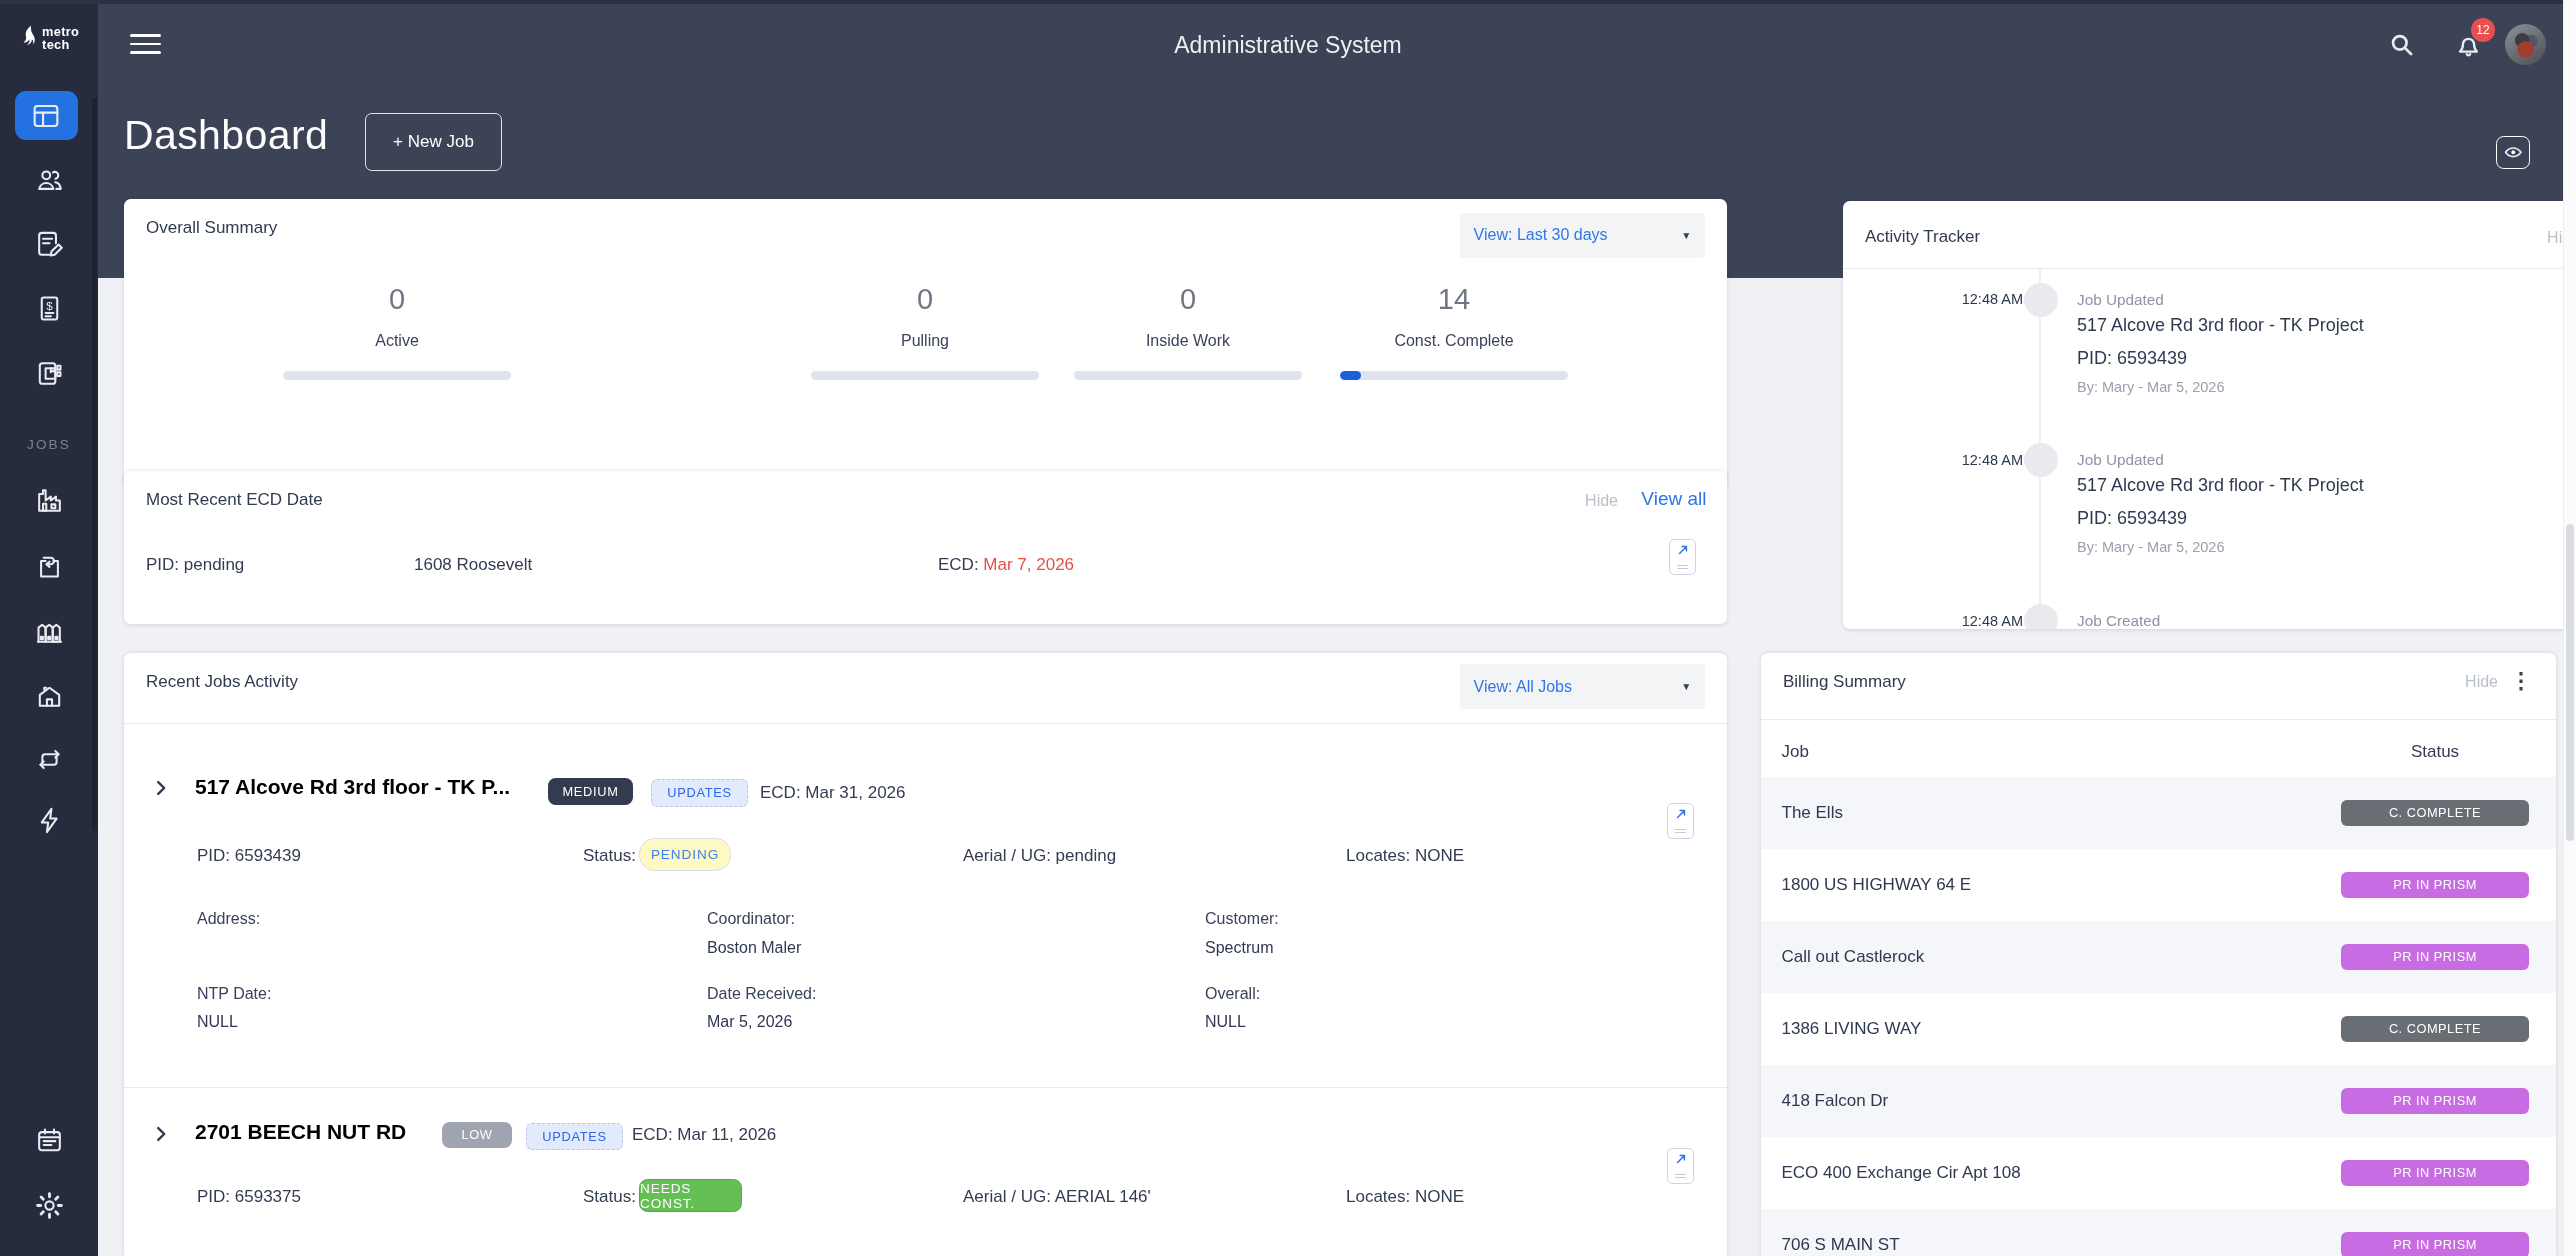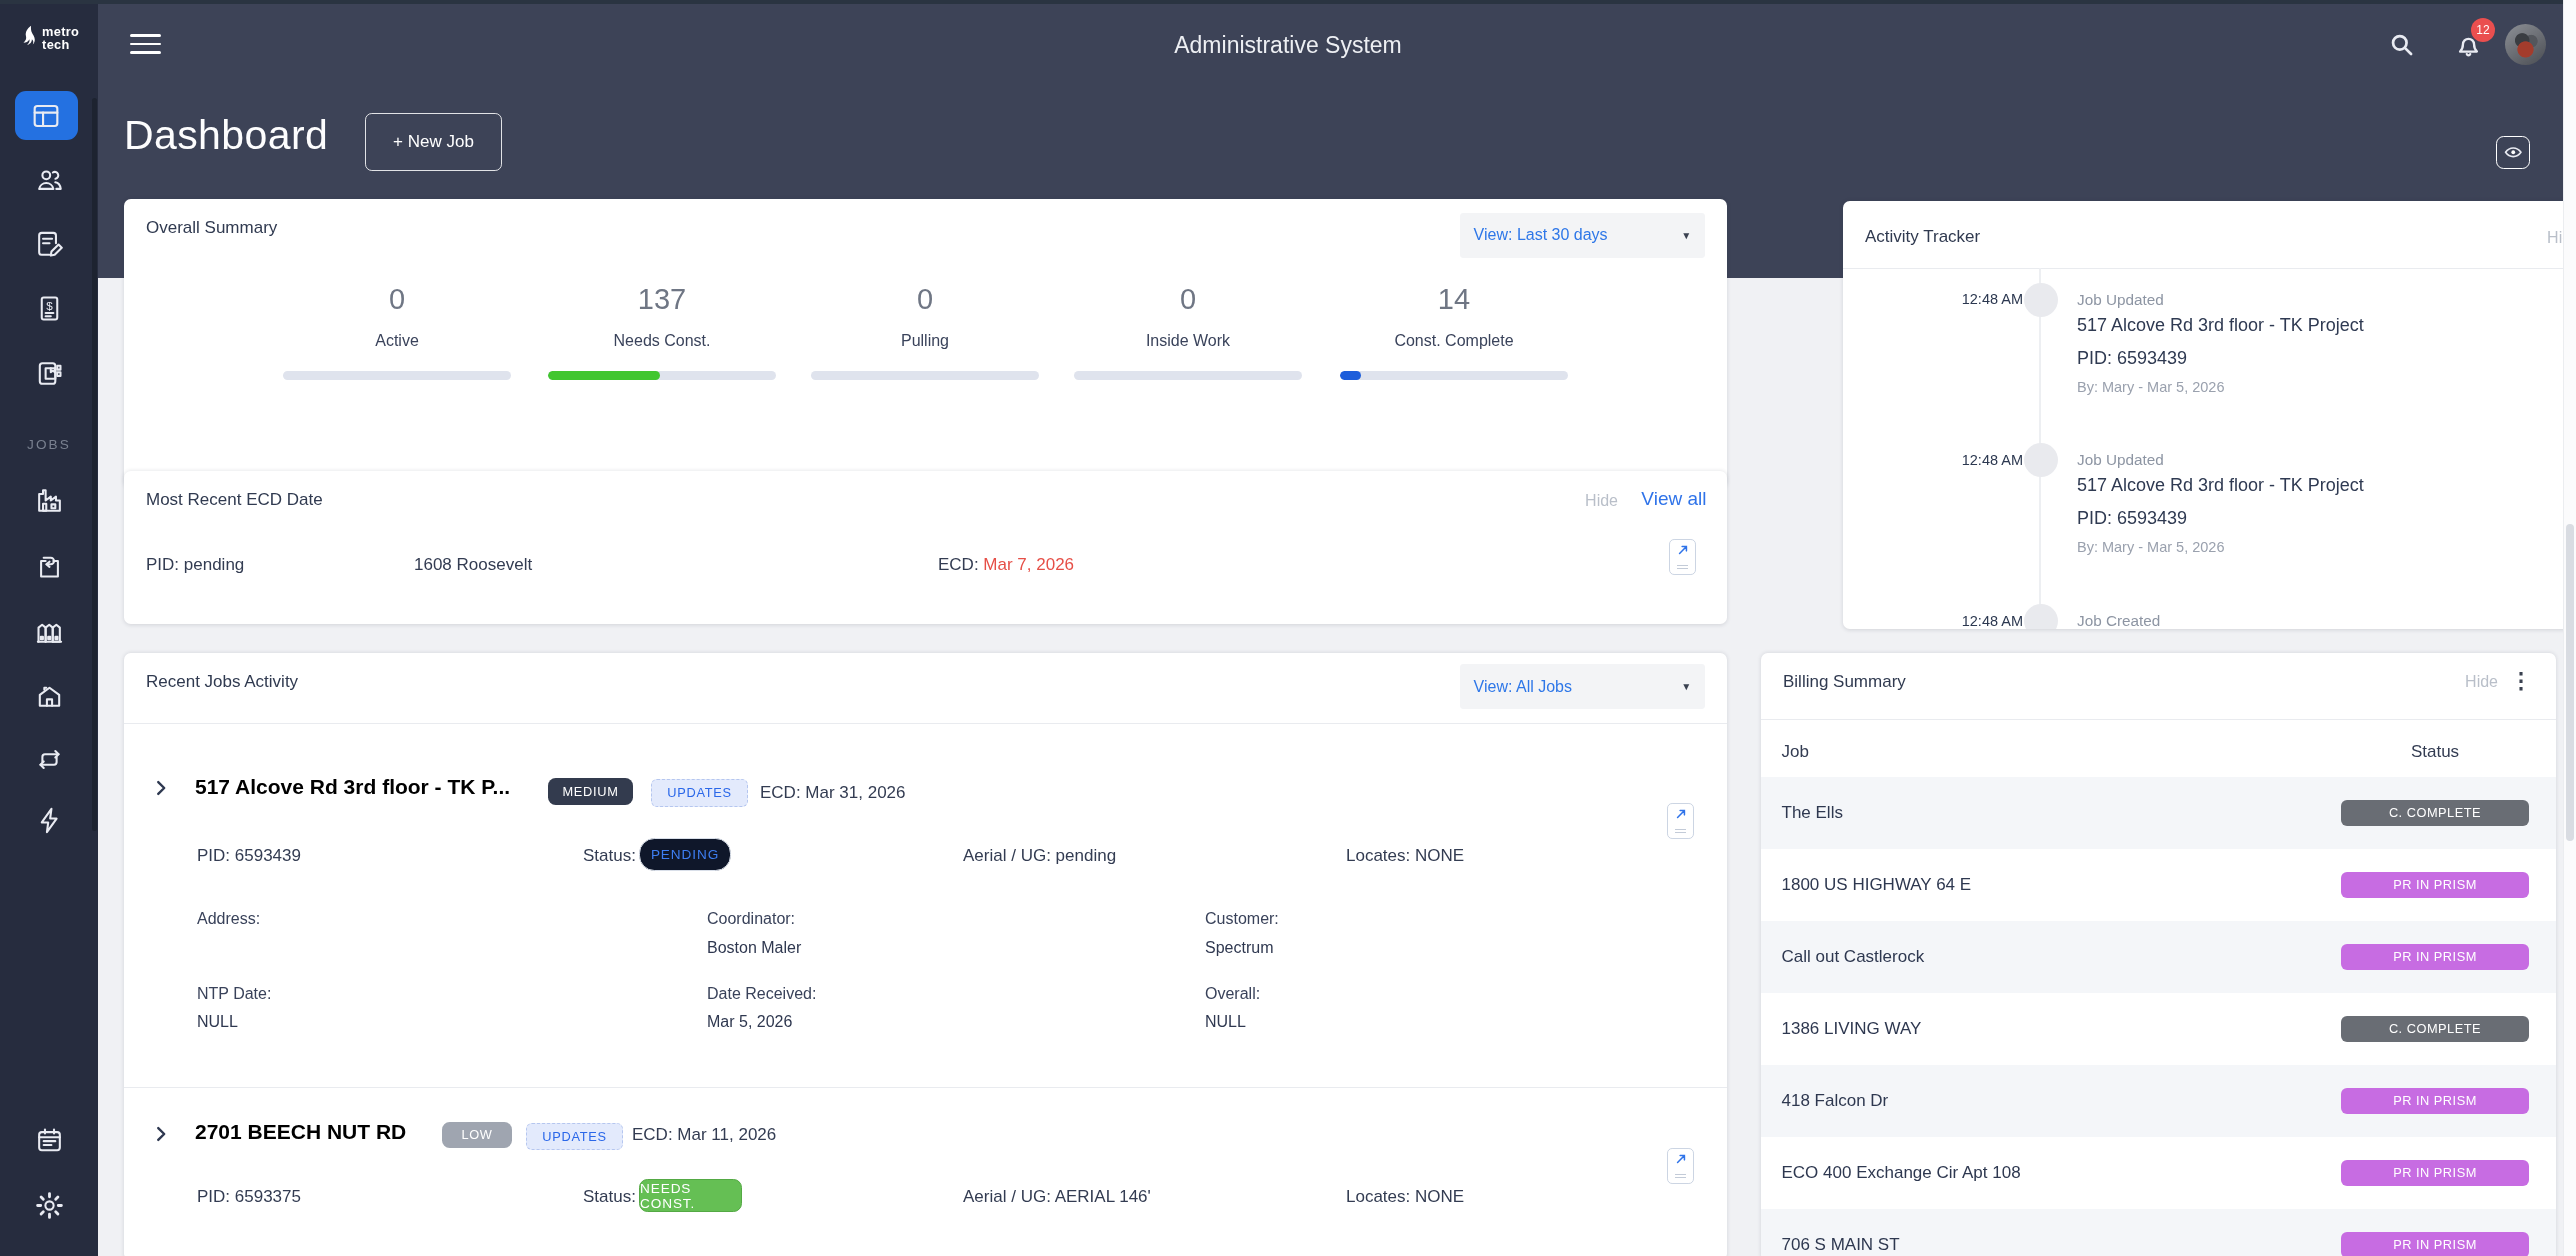--- a/index.html
+++ b/index.html
@@ -70,21 +70,21 @@
   
   .chev{position:absolute;left:25.6px;cursor:pointer;}
   .job-title{position:absolute;left:71px;font-size:21px;font-weight:bold;color:#000000;}
   .pill{position:absolute;display:flex;align-items:center;justify-content:center;color:#fff;
     font-size:12.8px;letter-spacing:0.7px;border-radius:7.7px;}
   .pill-updates{border:1.3px dashed #b5c6ef;color:#2a67e9;border-radius:6px;}
   .ecd-inline{position:absolute;font-size:17px;color:#333c52;}
   .detail{position:absolute;font-size:17px;color:#333c52;}
   .status-pill{position:absolute;display:flex;align-items:center;justify-content:center;
     font-size:13.6px;letter-spacing:0.9px;border-radius:15.3px;}
-  .pending{border:1.3px solid #d9dfe9;color:#3d7ef2;background:#0f172a;width:90px;height:31px;}
+  .pending{border:1.3px solid #d9dfe9;color:#3d7ef2;background:#fef9c3;width:90px;height:31px;}
   .needs{color:#fff;width:101px;height:31px;border:1.3px solid #54a944;border-radius:8.5px;}
   .fld-lbl{position:absolute;font-size:16px;color:#39425a;}
   .fld-val{position:absolute;font-size:16px;color:#2f3850;}
   
   #tl-line{position:absolute;left:196px;top:67px;bottom:0;width:1.7px;background:#edeff2;}
   .tl-time{position:absolute;left:85px;width:95px;text-align:right;font-size:14.5px;color:#2c3850;}
   .tl-circle{position:absolute;left:181px;width:34px;height:34px;border-radius:50%;background:#e9eaee;}
   .tl-action{position:absolute;left:234px;font-size:15.3px;color:#8d95a3;}
   .tl-title{position:absolute;left:234px;font-size:18px;color:#2f3a52;}
   .tl-pid{position:absolute;left:234px;font-size:18px;color:#2f3a52;}
@@ -263,27 +263,20 @@
     <div class="card-title">Overall Summary</div>
     <div class="dropdown">
       <span class="dd-label">View: Last 30 days</span>
       <span class="caret">▼</span>
     </div>
     <div class="stat" style="left:159px">
       <div class="num">0</div>
       <div class="lbl">Active</div>
       <div class="bar">
           <div class="fill" style="background: transparent; width: 0%;"></div>
-        </div>
-    </div>
-    <div class="stat" style="left:424px">
-      <div class="num">137</div>
-      <div class="lbl">Needs Const.</div>
-      <div class="bar">
-          <div class="fill" style="background: rgb(65, 198, 47); width: 49%;"></div>
         </div>
     </div>
     <div class="stat" style="left:687px">
       <div class="num">0</div>
       <div class="lbl">Pulling</div>
       <div class="bar">
           <div class="fill" style="background: transparent; width: 0%;"></div>
         </div>
     </div>
     <div class="stat" style="left:950px">

